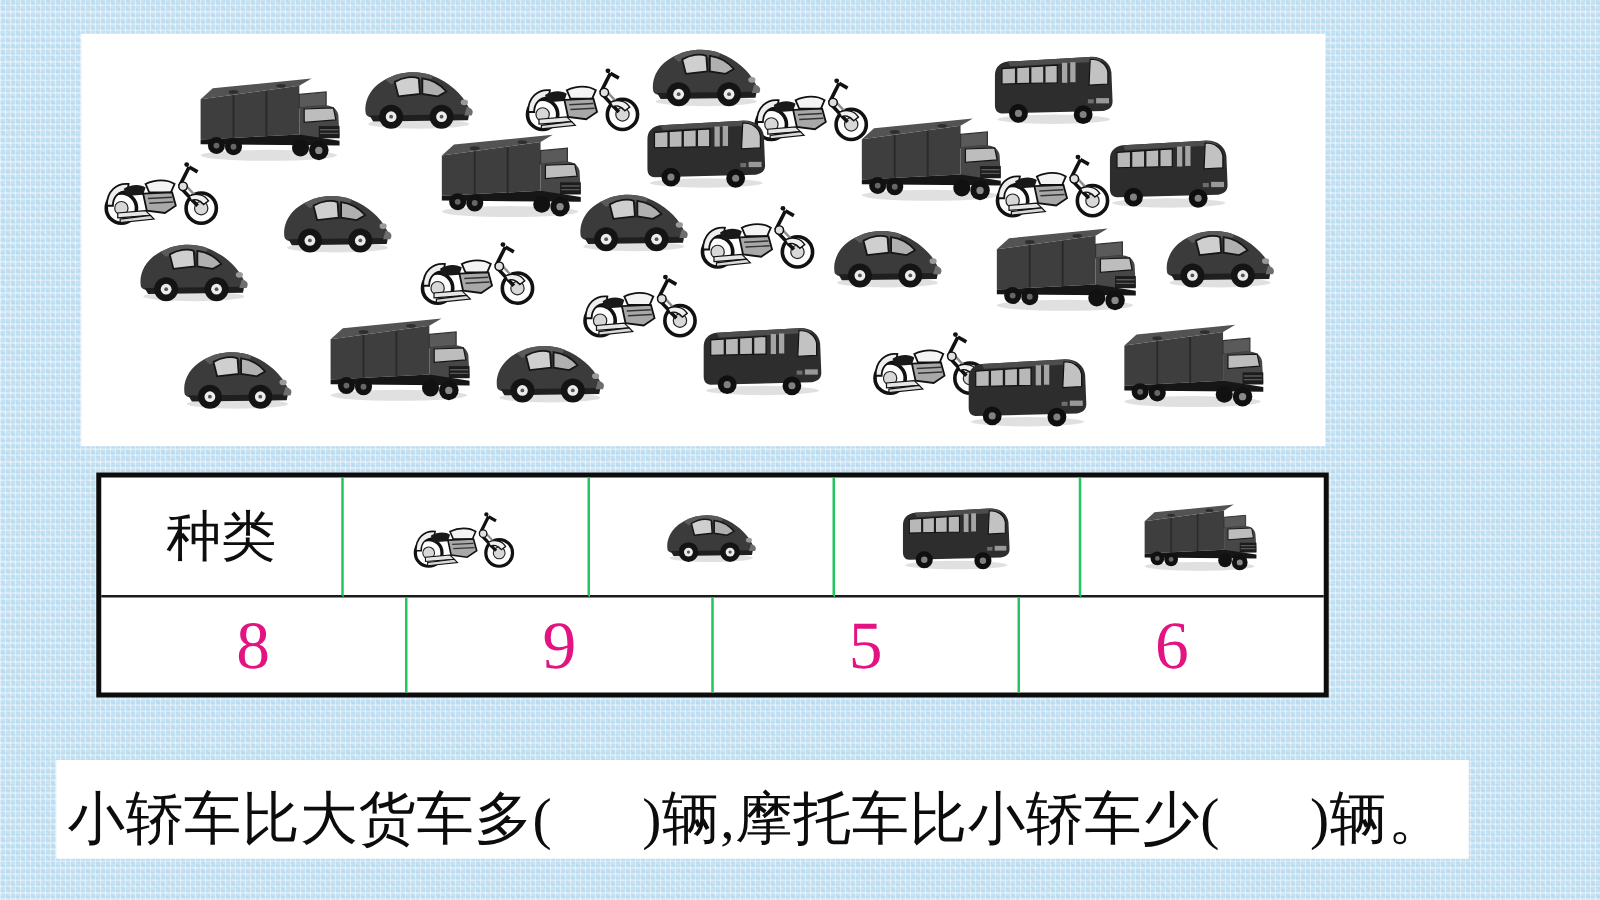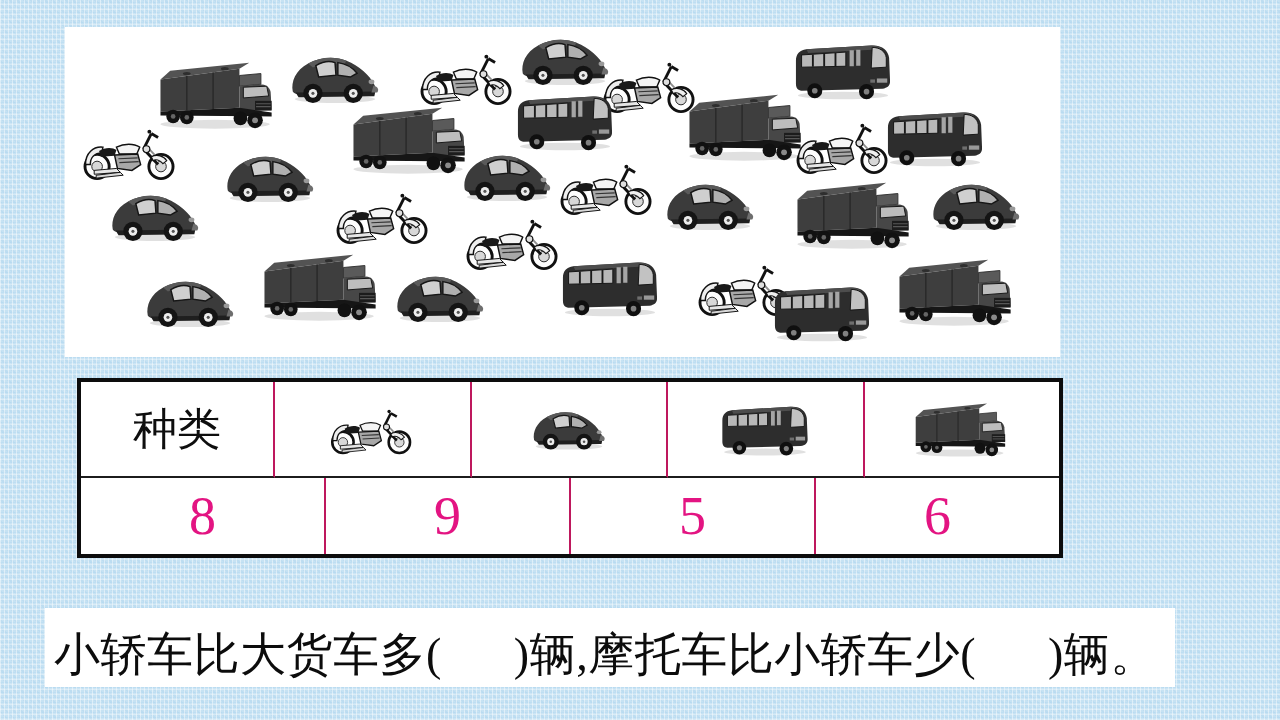--- a/index.html
+++ b/index.html
@@ -24,21 +24,21 @@
   .count-table {
     position:absolute; left:77px; top:378px; width:986px; height:180px;
     background:#ffffff; border:4px solid #0d0d0d; box-sizing:border-box;
     display:flex; flex-direction:column;
   }
   .t-row { display:flex; }
   .t-row.header { height:96px; flex:none; }
   .t-row.counts { flex:1; }
   .t-cell {
     display:flex; align-items:center; justify-content:center;
-    box-sizing:border-box; border-right:2px solid #be185d;
+    box-sizing:border-box; border-right:2px solid #22c55e;
   }
   .t-cell:last-child { border-right:none; }
   .t-row.header .t-cell { border-bottom:2px solid #1c1c1c; }
   .t-label { width:194px; flex:none; font-size:44px; color:#0e0e0e; }
   .t-data { flex:1; }
   .t-num  { font-size:54px; }
 
   
   .question-strip {
     position:absolute; left:45px; top:608px; width:1130px; height:79px;

